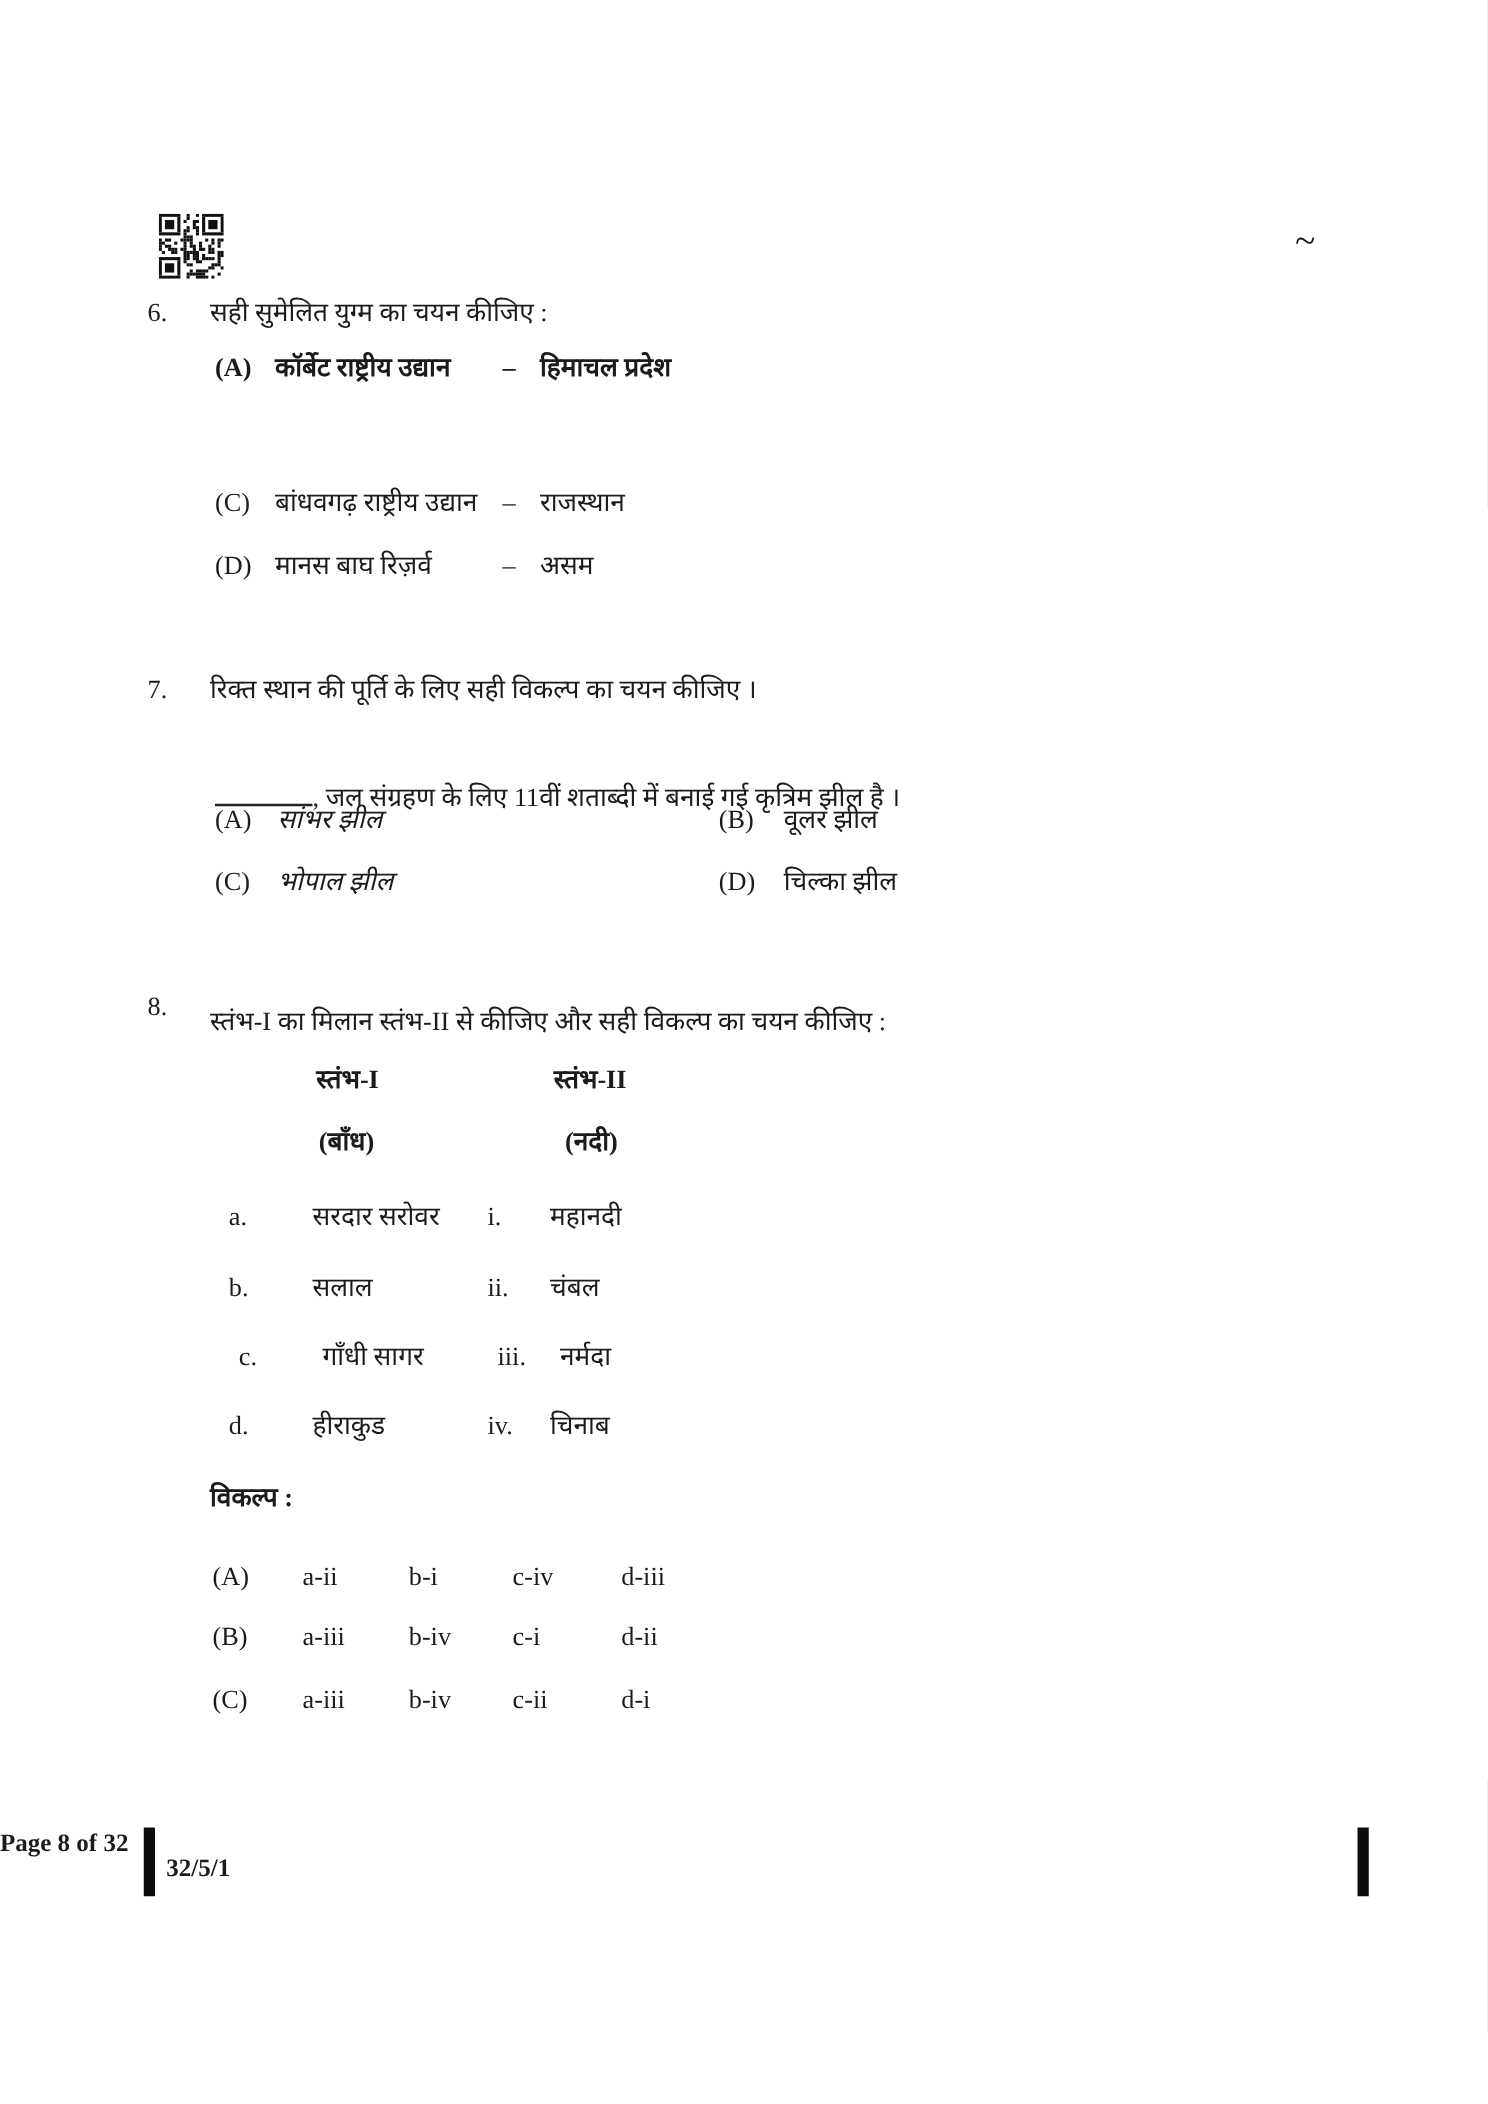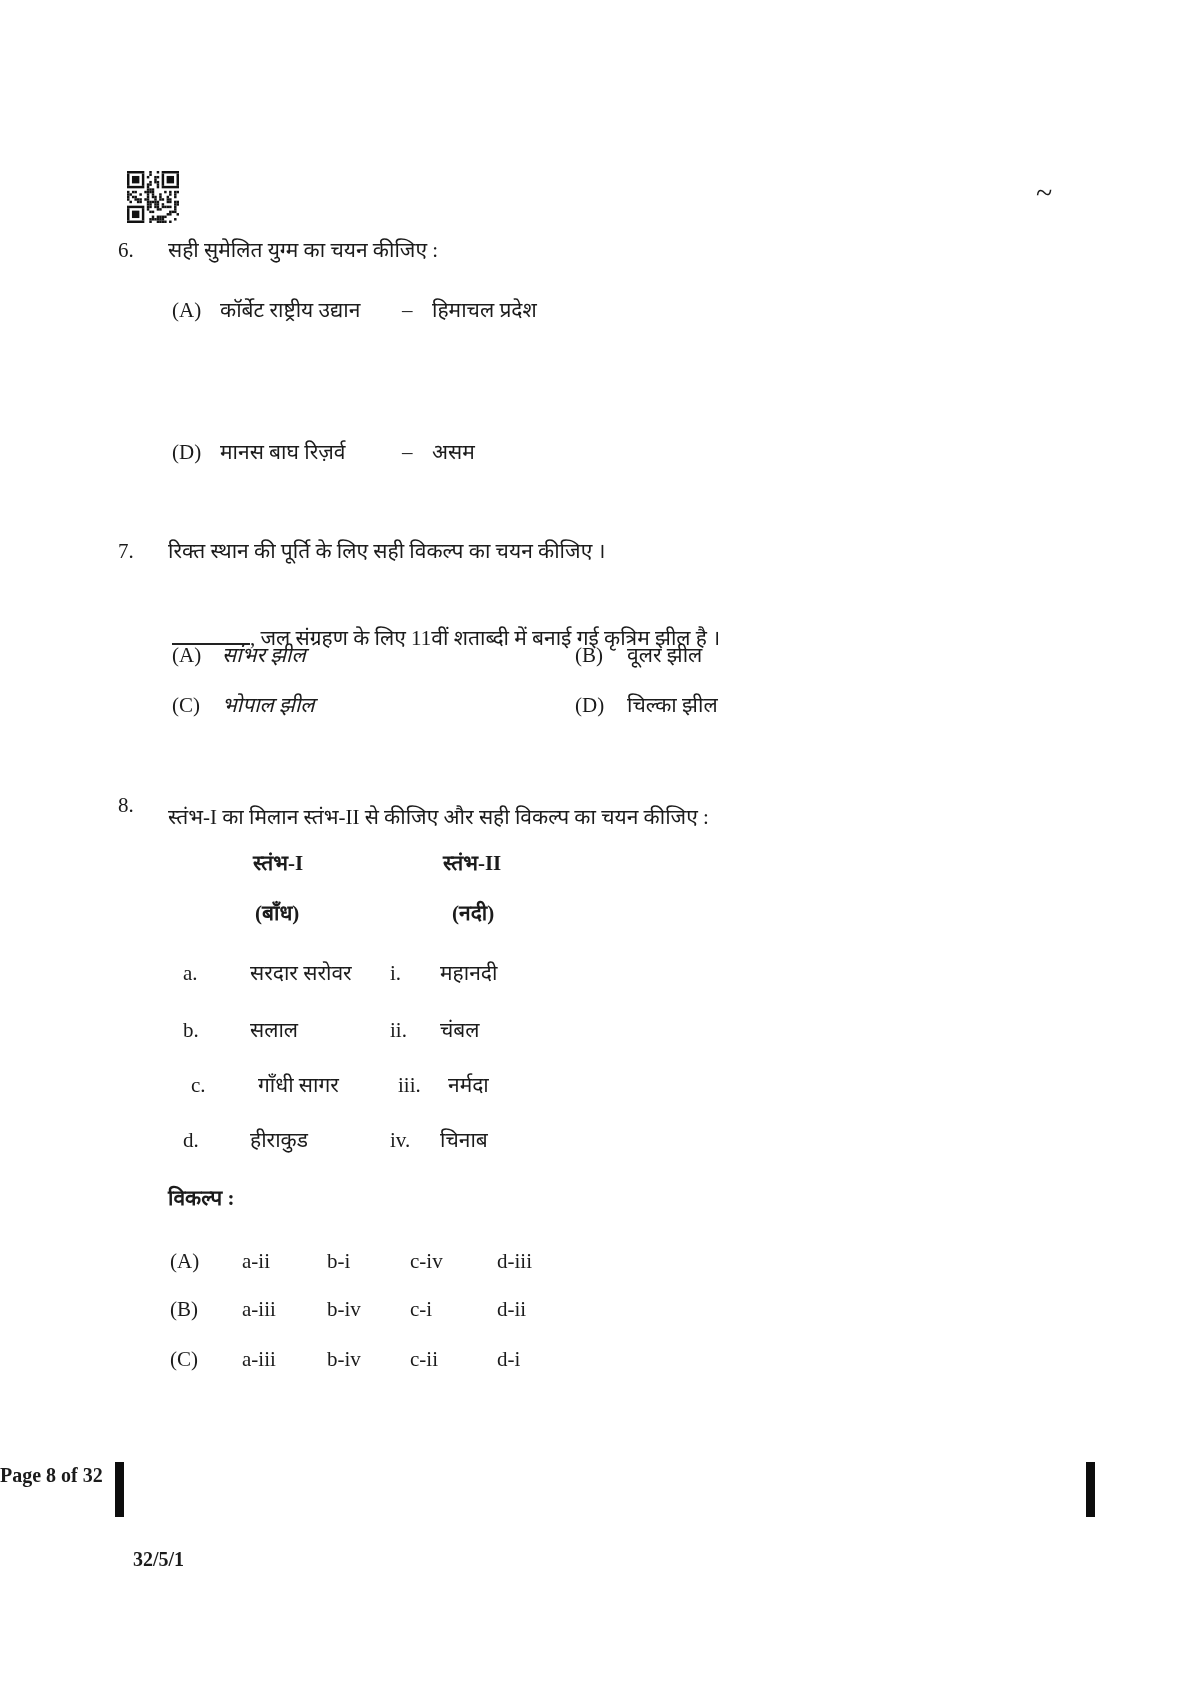--- a/index.html
+++ b/index.html
@@ -14,21 +14,21 @@
   
   .q7lbl{width:50px;} .q7txt{width:353px;font-style:italic;} .q7lbl2{width:52px;}
   
   .m-letter{width:67px;} .m-dam{width:140px;} .m-roman{width:50px;}
   
   .o-lbl{width:72px;} .o-a{width:85px;} .o-b{width:83px;} .o-c{width:87px;}
   .blank{display:inline-block;width:78px;height:18px;border-bottom:2px solid #222;}
   .qr{position:absolute;left:127px;top:171px;width:52px;height:52px;}
   .tilde{position:absolute;left:1036px;top:178px;font-size:30px;line-height:30px;}
   .bar{position:absolute;width:9px;height:55px;background:#0d0d0d;top:1462px;}
-  .footer-code{position:absolute;left:133px;top:1548px;font-size:20px;font-weight:bold;}
+  .footer-code{position:absolute;left:133px;top:1484px;font-size:20px;font-weight:bold;}
   .footer-page{position:absolute;left:0;top:1464px;width:1190px;text-align:left;
                font-size:20px;font-weight:bold;}
 </style>
 </head>
 <body>
 
 <div class="page">
 
   <div class="qr">
     <svg width="52" height="52" viewBox="0 0 52 52" xmlns="http://www.w3.org/2000/svg">
@@ -163,22 +163,25 @@
         <rect x="37.142857142857146" y="49.523809523809526" width="2.4761904761904763" height="2.4761904761904763" fill="#111"></rect>
         <rect x="42.095238095238095" y="49.523809523809526" width="2.4761904761904763" height="2.4761904761904763" fill="#111"></rect>
       </svg>
   </div>
 
   <div class="tilde">~</div>
 
   <div class="qnum" style="left:118px;top:236px;">6.</div>
   <div class="row" style="left:168px;top:236px;">सही सुमेलित युग्म का चयन कीजिए :</div>
 
-  <div class="row" style="left:172px;top:296px;">
+  <div class="row" style="left:172px;top:280px;font-weight:bold;">
     <span class="cell q6lbl">(A)</span><span class="cell q6name">कॉर्बेट राष्ट्रीय उद्यान</span><span class="cell q6dash">–</span><span class="cell">हिमाचल प्रदेश</span>
+  </div>
+  <div class="row" style="left:172px;top:388px;">
+    <span class="cell q6lbl">(C)</span><span class="cell q6name">बांधवगढ़ राष्ट्रीय उद्यान</span><span class="cell q6dash">–</span><span class="cell">राजस्थान</span>
   </div>
   <div class="row" style="left:172px;top:438px;">
     <span class="cell q6lbl">(D)</span><span class="cell q6name">मानस बाघ रिज़र्व</span><span class="cell q6dash">–</span><span class="cell">असम</span>
   </div>
 
   <div class="qnum" style="left:118px;top:537px;">7.</div>
   <div class="row" style="left:168px;top:537px;">रिक्त स्थान की पूर्ति के लिए सही विकल्प का चयन कीजिए ।</div>
 
   <div class="row" style="left:172px;top:588px;margin-top:36px;">
     <span class="blank"></span><span>, जल संग्रहण के लिए 11वीं शताब्दी में बनाई गई कृत्रिम झील है ।</span>

